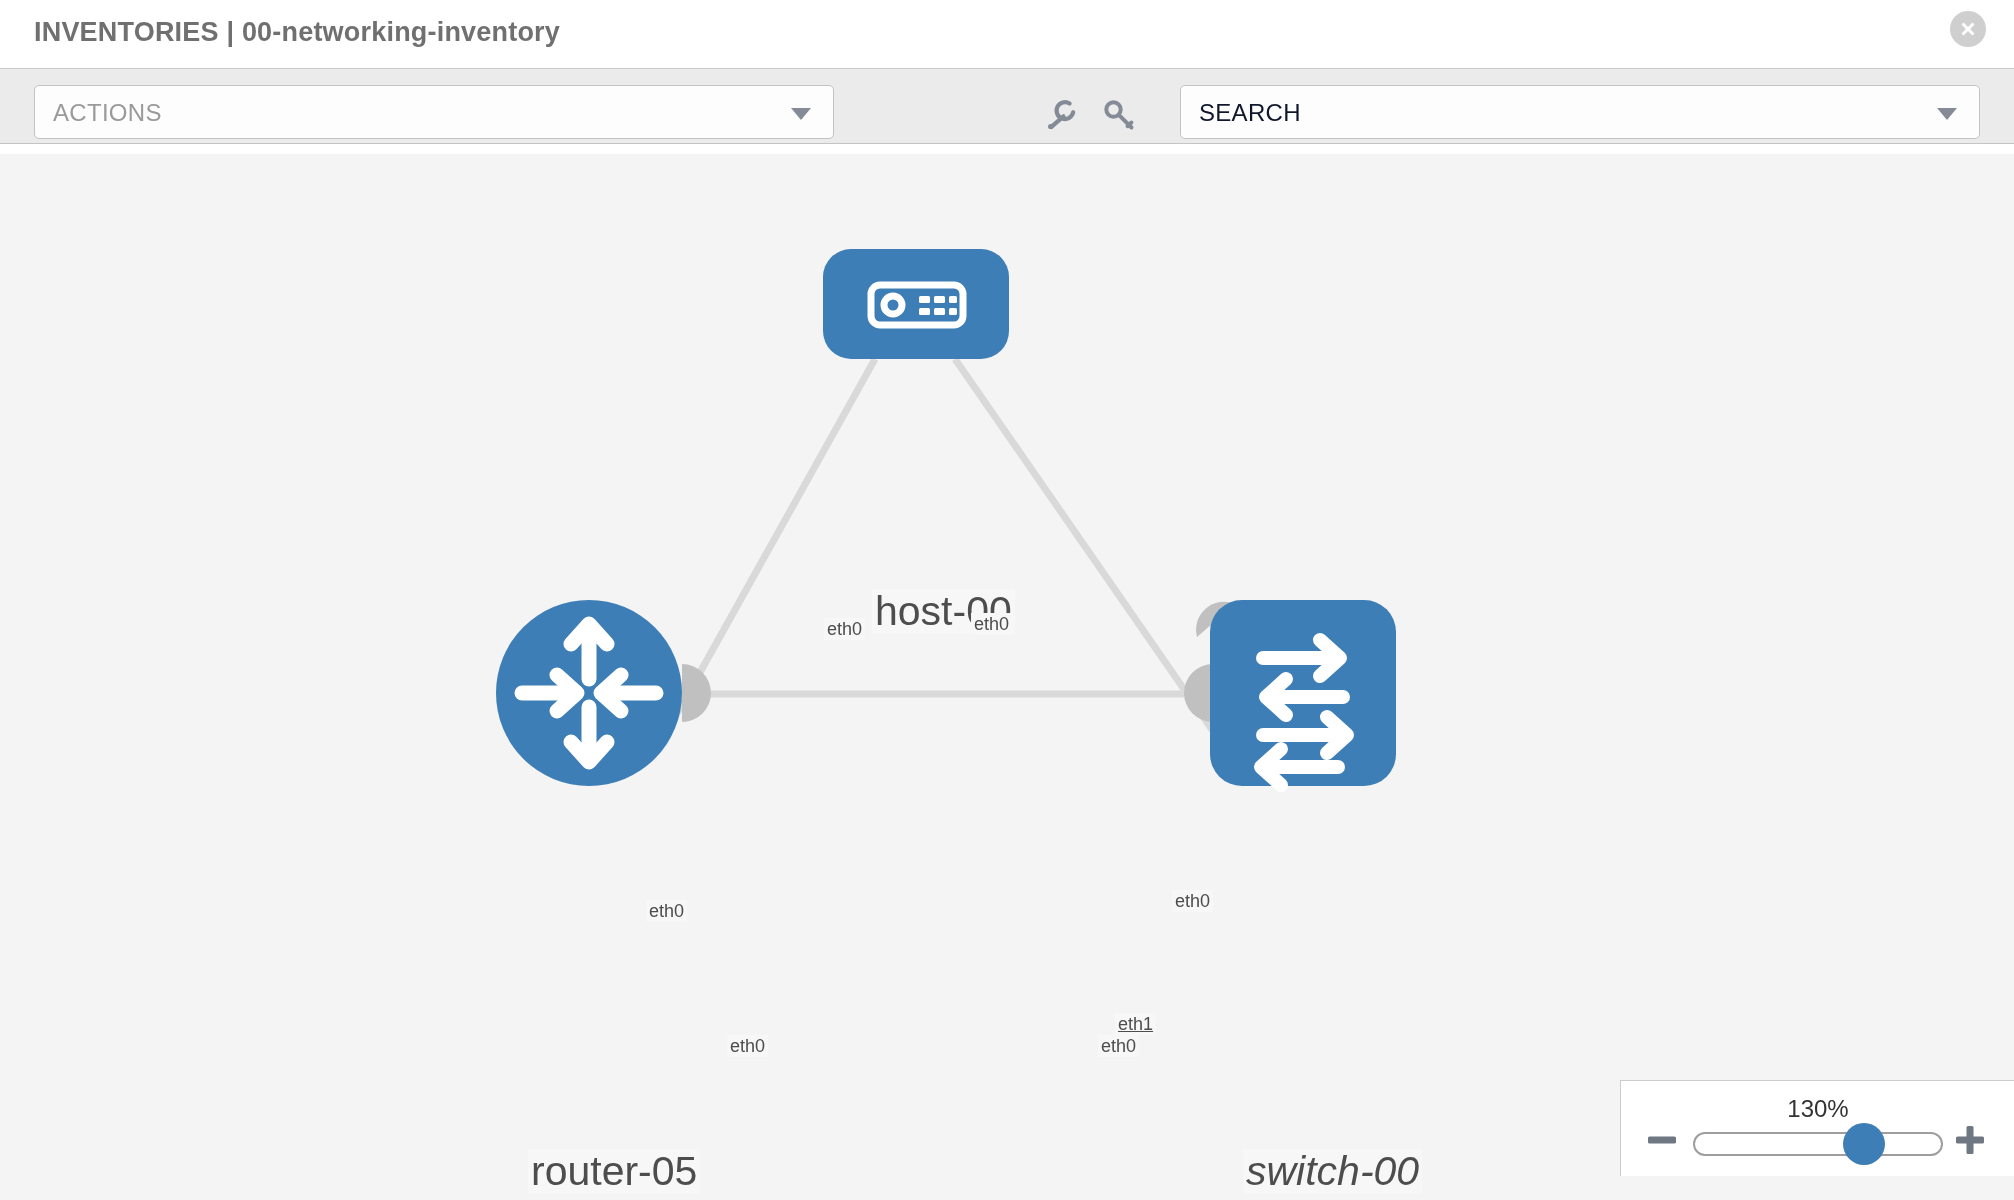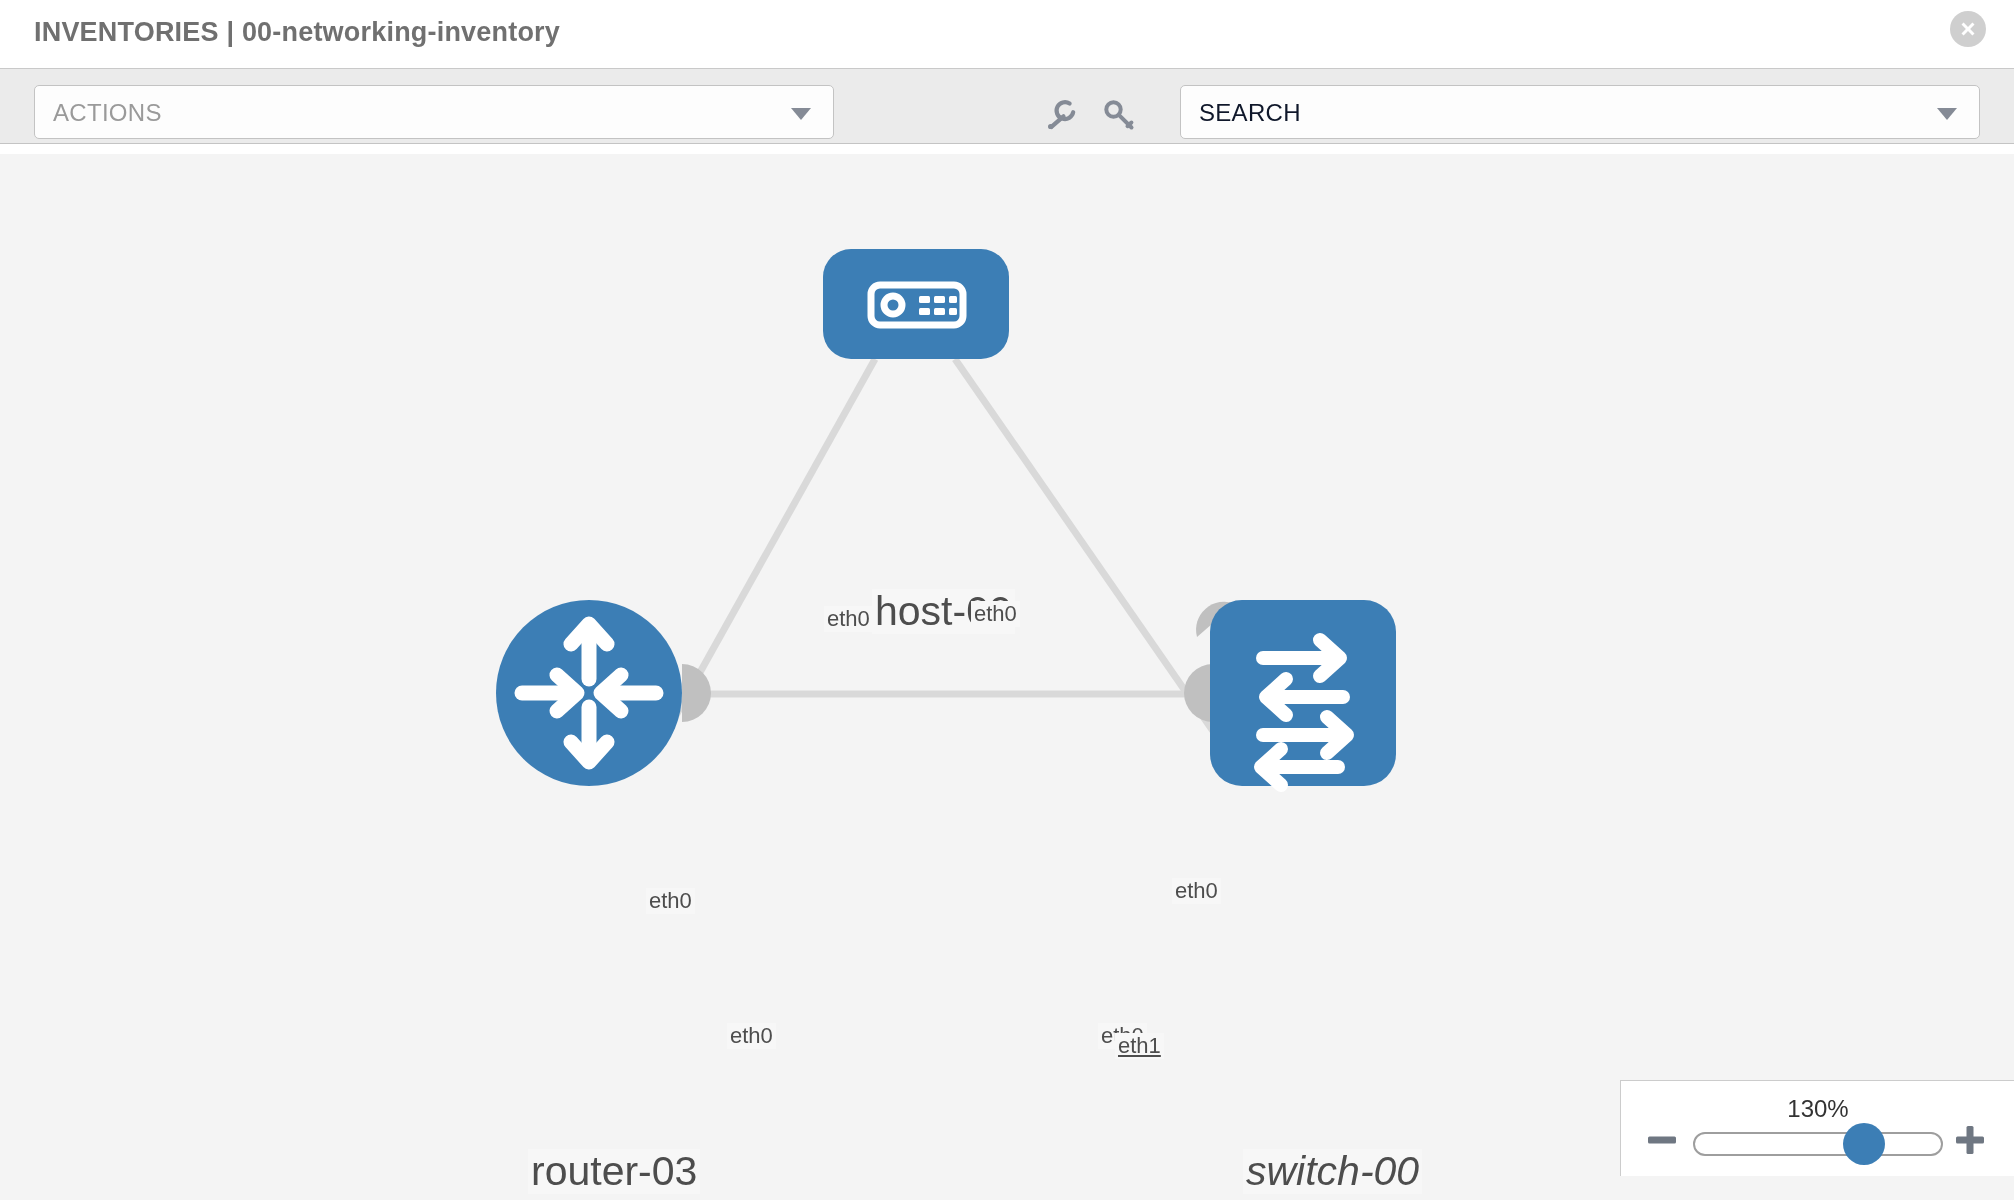--- a/index.html
+++ b/index.html
@@ -137,21 +137,21 @@
   
   .nodelabel {
     position: absolute;
     background: #f7f7f7;
     color: #4d4d4d;
     white-space: nowrap;
     line-height: 1;
     padding: 2px 3px;
   }
   .nodelabel.big   { font-size: 41px; }
-  .nodelabel.small { font-size: 22px; }
+  .nodelabel.small { font-size: 18px; margin-top: 12px; }
 
   
   .zoom-widget {
     position: absolute;
     left: 1620px;
     top: 1080px;
     width: 394px;
     height: 96px;
     background: #ffffff;
     border: 1px solid #cccccc;
@@ -327,30 +327,30 @@
           <path d="M1263 581 L1345 581"></path>
           <path d="M1327 563 L1347 581 L1327 599"></path>
 
           <path d="M1338 613 L1263 613"></path>
           <path d="M1281 595 L1261 613 L1281 631"></path>
         </g>
       </g>
     </svg>
 
     <div class="nodelabel big" style="left:872px; top:435px;">host-00</div>
-    <div class="nodelabel big" style="left:528px; top:995px;">router-03</div>
+    <div class="nodelabel big" style="left:528px; top:995px;">router-05</div>
     <div class="nodelabel big" style="left:1243px; top:995px;font-style:italic;">switch-00</div>
 
     <div class="nodelabel small" style="left:824px; top:452px;">eth0</div>
     <div class="nodelabel small" style="left:971px; top:447px;">eth0</div>
     <div class="nodelabel small" style="left:646px; top:734px;">eth0</div>
     <div class="nodelabel small" style="left:1172px; top:724px;">eth0</div>
     <div class="nodelabel small" style="left:727px; top:869px;">eth0</div>
     <div class="nodelabel small" style="left:1098px; top:869px;">eth0</div>
-    <div class="nodelabel small" style="left:1115px; top:879px;text-decoration:underline;">eth1</div>
+    <div class="nodelabel small" style="left:1115px; top:847px;text-decoration:underline;">eth1</div>
   </div>
 
   <div class="zoom-widget">
     <div class="zoom-pct">130%</div>
 
     <div class="zoom-minus">
       <svg width="34" height="34" viewBox="0 0 34 34" aria-hidden="true">
         <rect x="3" y="13.5" width="28" height="7" rx="1.5" fill="#6f7782"></rect>
       </svg>
     </div>

